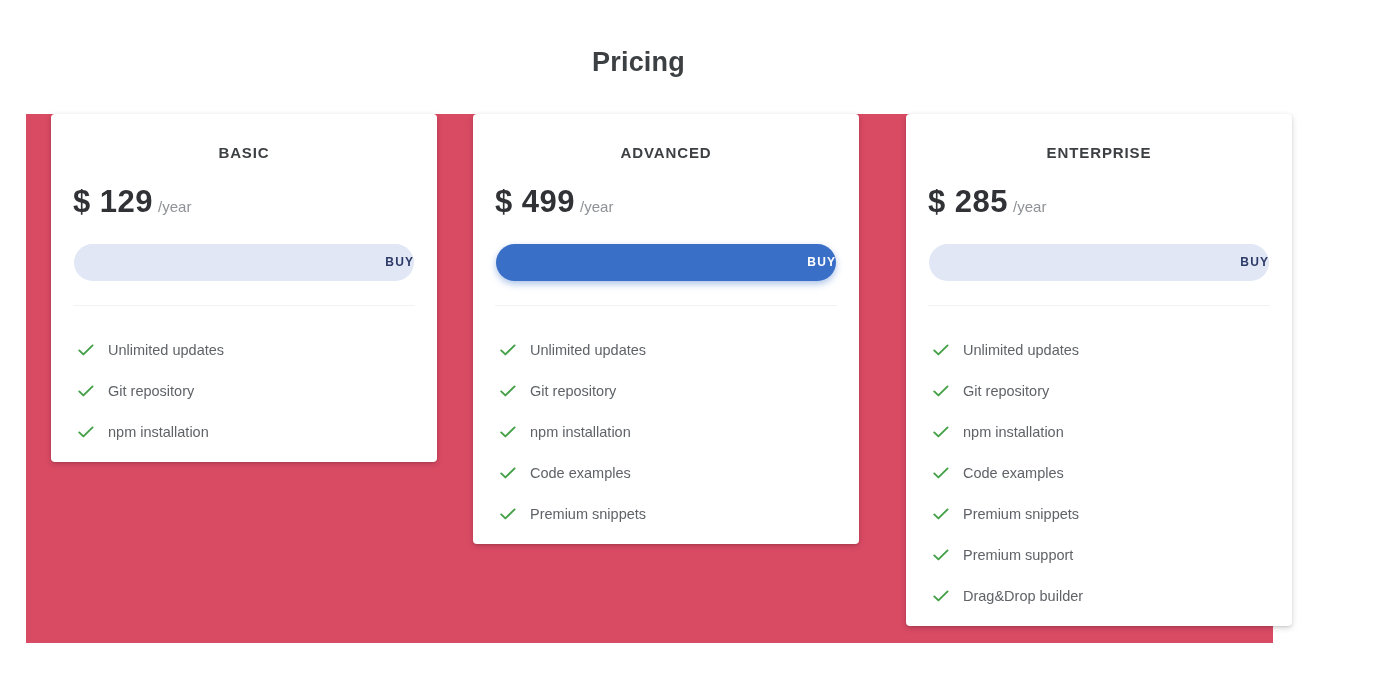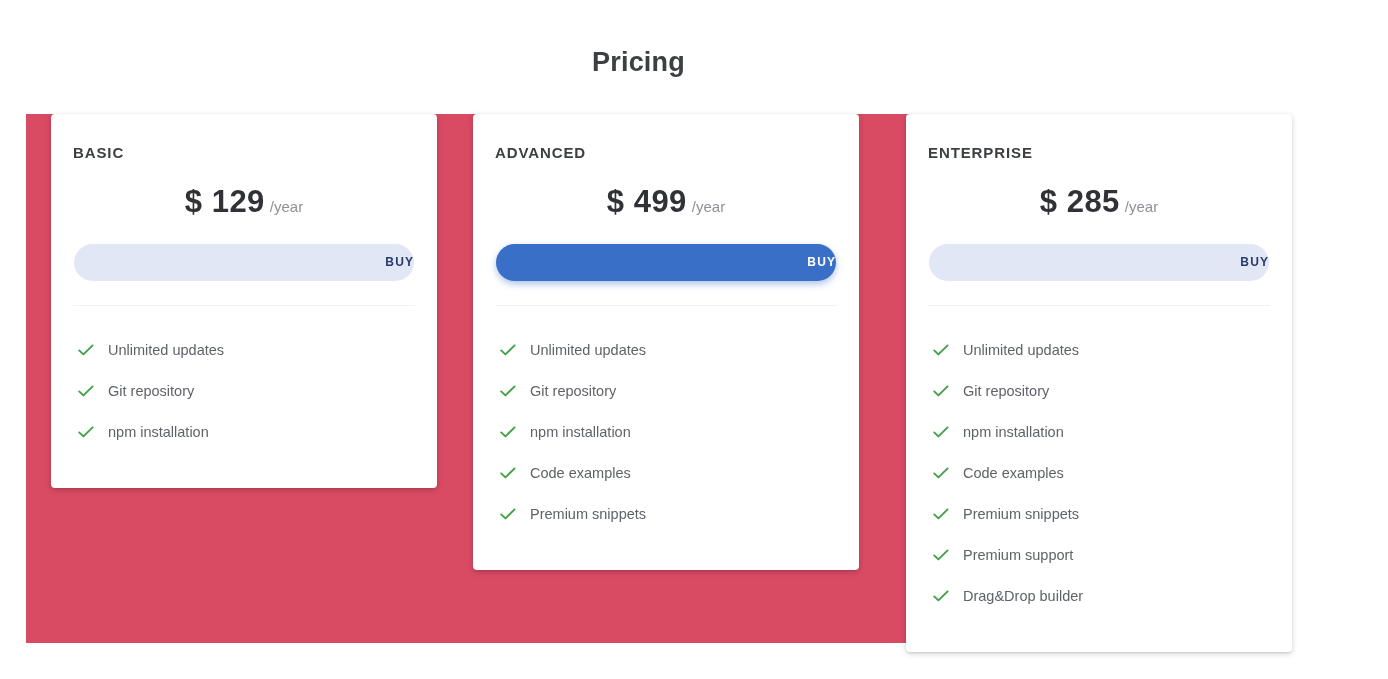--- a/index.html
+++ b/index.html
@@ -65,30 +65,30 @@
     border-radius: 4px;
     box-shadow: 0 2px 6px rgba(0,0,0,0.16), 0 1px 2px rgba(0,0,0,0.10);
     overflow: hidden;
   }
 
   .plan-head {
     padding: 29px 22px 0 22px;
   }
 
   .plan-name {
-    text-align: left;
+    text-align: center;
     font-size: 15px;
     font-weight: bold;
     color: #3c4043;
     letter-spacing: 0.9px;
     line-height: 20px;
   }
 
   .plan-price-row {
-    text-align: center;
+    text-align: left;
     margin-top: 21px;
     white-space: nowrap;
   }
   .plan-price {
     font-size: 31px;
     font-weight: bold;
     color: #303236;
     letter-spacing: 0.5px;
   }
   .plan-period {
@@ -126,21 +126,21 @@
   .plan-divider {
     margin-top: 24px;
     height: 1px;
     background: #f1f2f4;
     width: 100%;
   }
 
   .feature-list {
     list-style: none;
     margin: 0;
-    padding: 23px 0 36px 0;
+    padding: 23px 0 10px 0;
   }
   .feature-item {
     display: flex;
     align-items: center;
     height: 41px;
     padding-left: 25px;
   }
   .check-icon {
     width: 20px;
     height: 20px;

